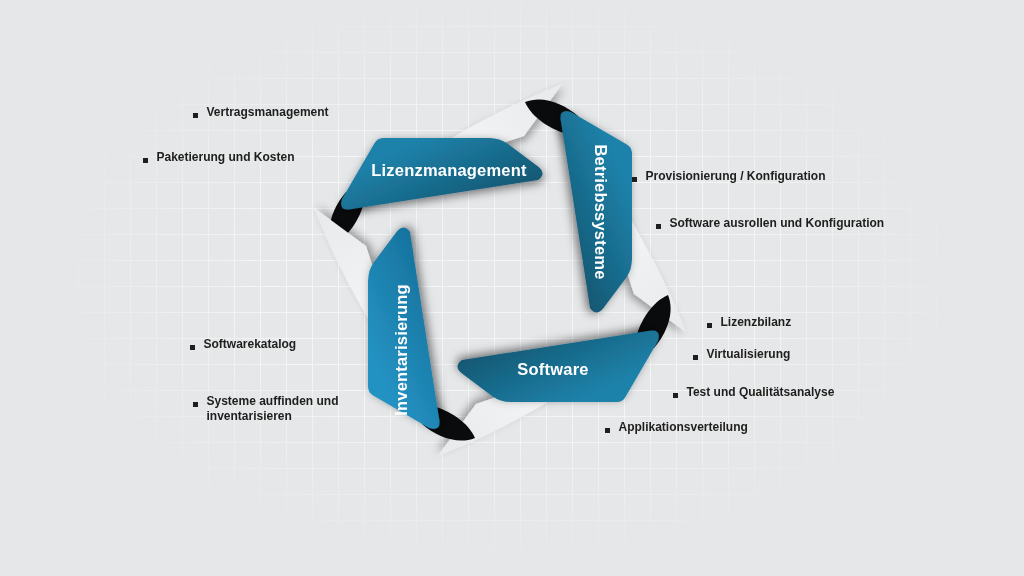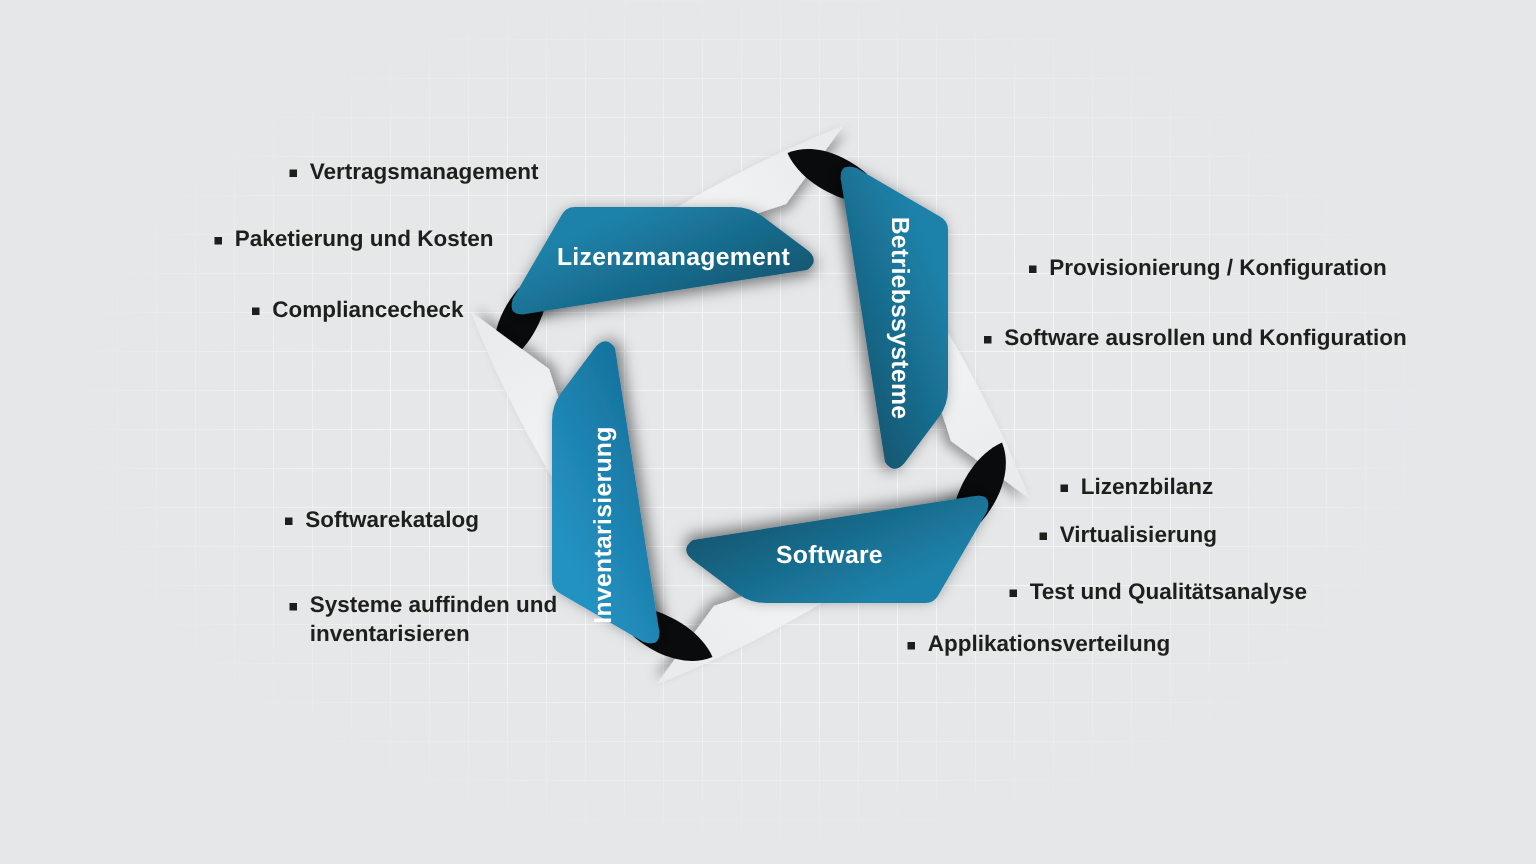--- a/index.html
+++ b/index.html
@@ -12,21 +12,21 @@
     -webkit-mask-image:radial-gradient(ellipse 46% 52% at 49% 48%,#000 50%,transparent 100%);
     mask-image:radial-gradient(ellipse 46% 52% at 49% 48%,#000 50%,transparent 100%);
   }
   svg.diagram{position:absolute;left:0;top:0;}
   .curl{fill:url(#gCurl);filter:url(#fCurl);}
   .fold{fill:#0a0b0c;}
   .body{fill:url(#gTeal);filter:url(#fBody);}
   .body.light{fill:url(#gLight);}
   .nodelabel{font-family:"Liberation Sans",sans-serif;font-size:16.5px;font-weight:600;fill:#ffffff;letter-spacing:.2px;}
   .bullet{position:absolute;display:flex;align-items:flex-start;
-    font-size:15px;font-weight:600;line-height:1.28;color:#1e1e1c;white-space:nowrap;}
+    font-size:12px;font-weight:600;line-height:1.28;color:#1e1e1c;white-space:nowrap;}
   .bullet .sq{width:4.5px;height:4.5px;background:#1e1e1c;margin:8px 9px 0 0;flex:none;}
   .bullet.wrap{white-space:normal;width:190px;}
 </style>
 </head>
 <body>
 
 <div class="canvas">
   <div class="grid"></div>
 
   <svg class="diagram" width="1024" height="576" viewBox="0 0 1024 576">
@@ -82,26 +82,22 @@
   </svg>
 
   <div class="bullet" style="left:193px;top:105px">
     <span class="sq"></span>
     <span>Vertragsmanagement</span>
   </div>
   <div class="bullet" style="left:143px;top:150px">
     <span class="sq"></span>
     <span>Paketierung und Kosten</span>
   </div>
-  <div class="bullet" style="left:168px;top:197px">
-    <span class="sq"></span>
-    <span>Compliancecheck</span>
-  </div>
 
-  <div class="bullet" style="left:686px;top:169px">
+  <div class="bullet" style="left:632px;top:169px">
     <span class="sq"></span>
     <span>Provisionierung / Konfiguration</span>
   </div>
   <div class="bullet" style="left:656px;top:216px">
     <span class="sq"></span>
     <span>Software ausrollen und Konfiguration</span>
   </div>
 
   <div class="bullet" style="left:707px;top:315px">
     <span class="sq"></span>

